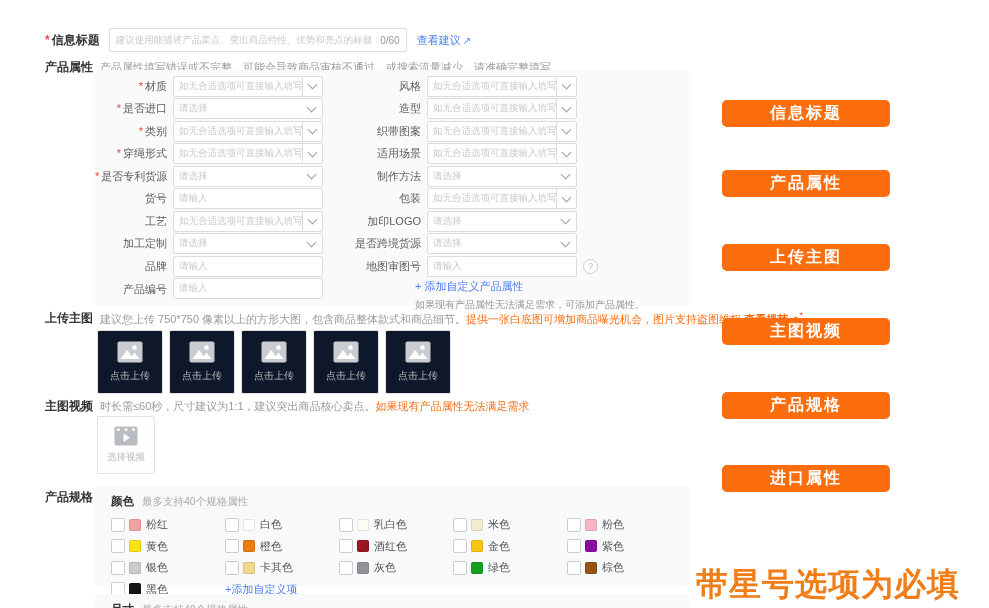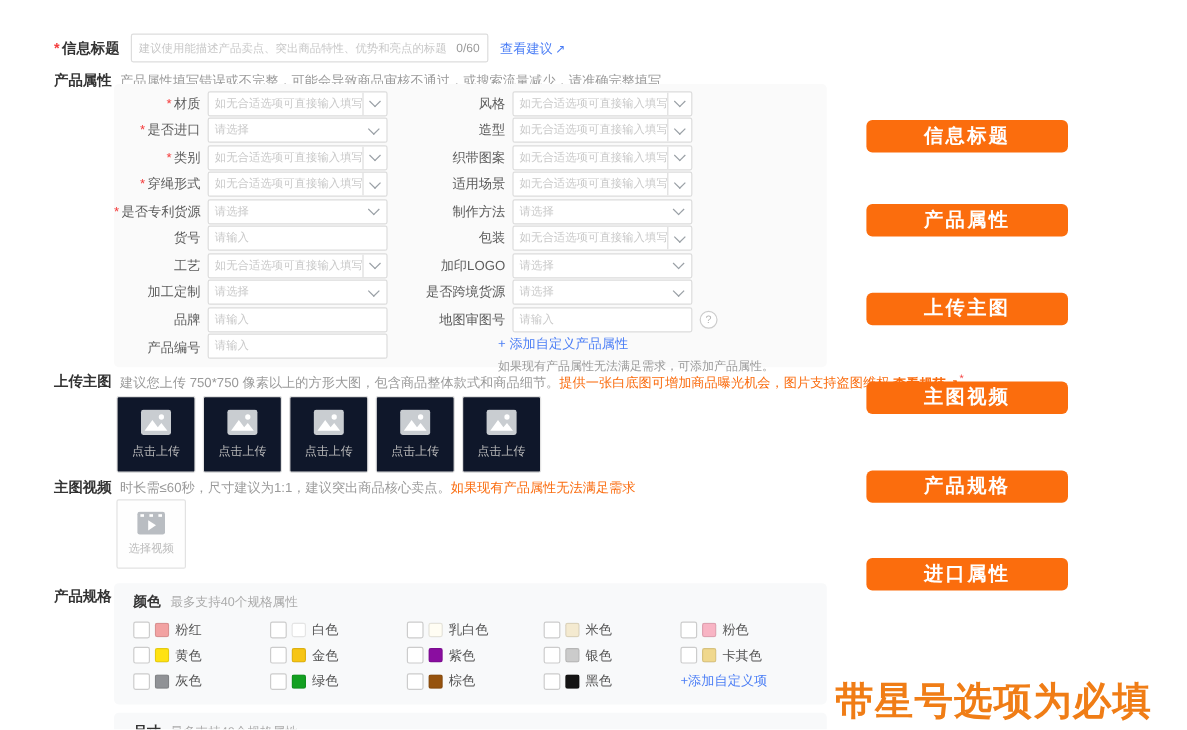--- a/index.html
+++ b/index.html
@@ -345,20 +345,30 @@
           <span class="swatch" style="background-color: rgb(248, 180, 196);"></span>
           <span class="cname">粉色</span>
         </div>
       <div class="ccell">
           <span class="cbx"></span>
           <span class="swatch" style="background-color: rgb(255, 226, 18);"></span>
           <span class="cname">黄色</span>
         </div>
       <div class="ccell">
           <span class="cbx"></span>
+          <span class="swatch" style="background-color: rgb(239, 124, 16);"></span>
+          <span class="cname">橙色</span>
+        </div>
+      <div class="ccell">
+          <span class="cbx"></span>
+          <span class="swatch" style="background-color: rgb(156, 22, 32);"></span>
+          <span class="cname">酒红色</span>
+        </div>
+      <div class="ccell">
+          <span class="cbx"></span>
           <span class="swatch" style="background-color: rgb(247, 197, 20);"></span>
           <span class="cname">金色</span>
         </div>
       <div class="ccell">
           <span class="cbx"></span>
           <span class="swatch" style="background-color: rgb(138, 13, 160);"></span>
           <span class="cname">紫色</span>
         </div>
       <div class="ccell">
           <span class="cbx"></span>

